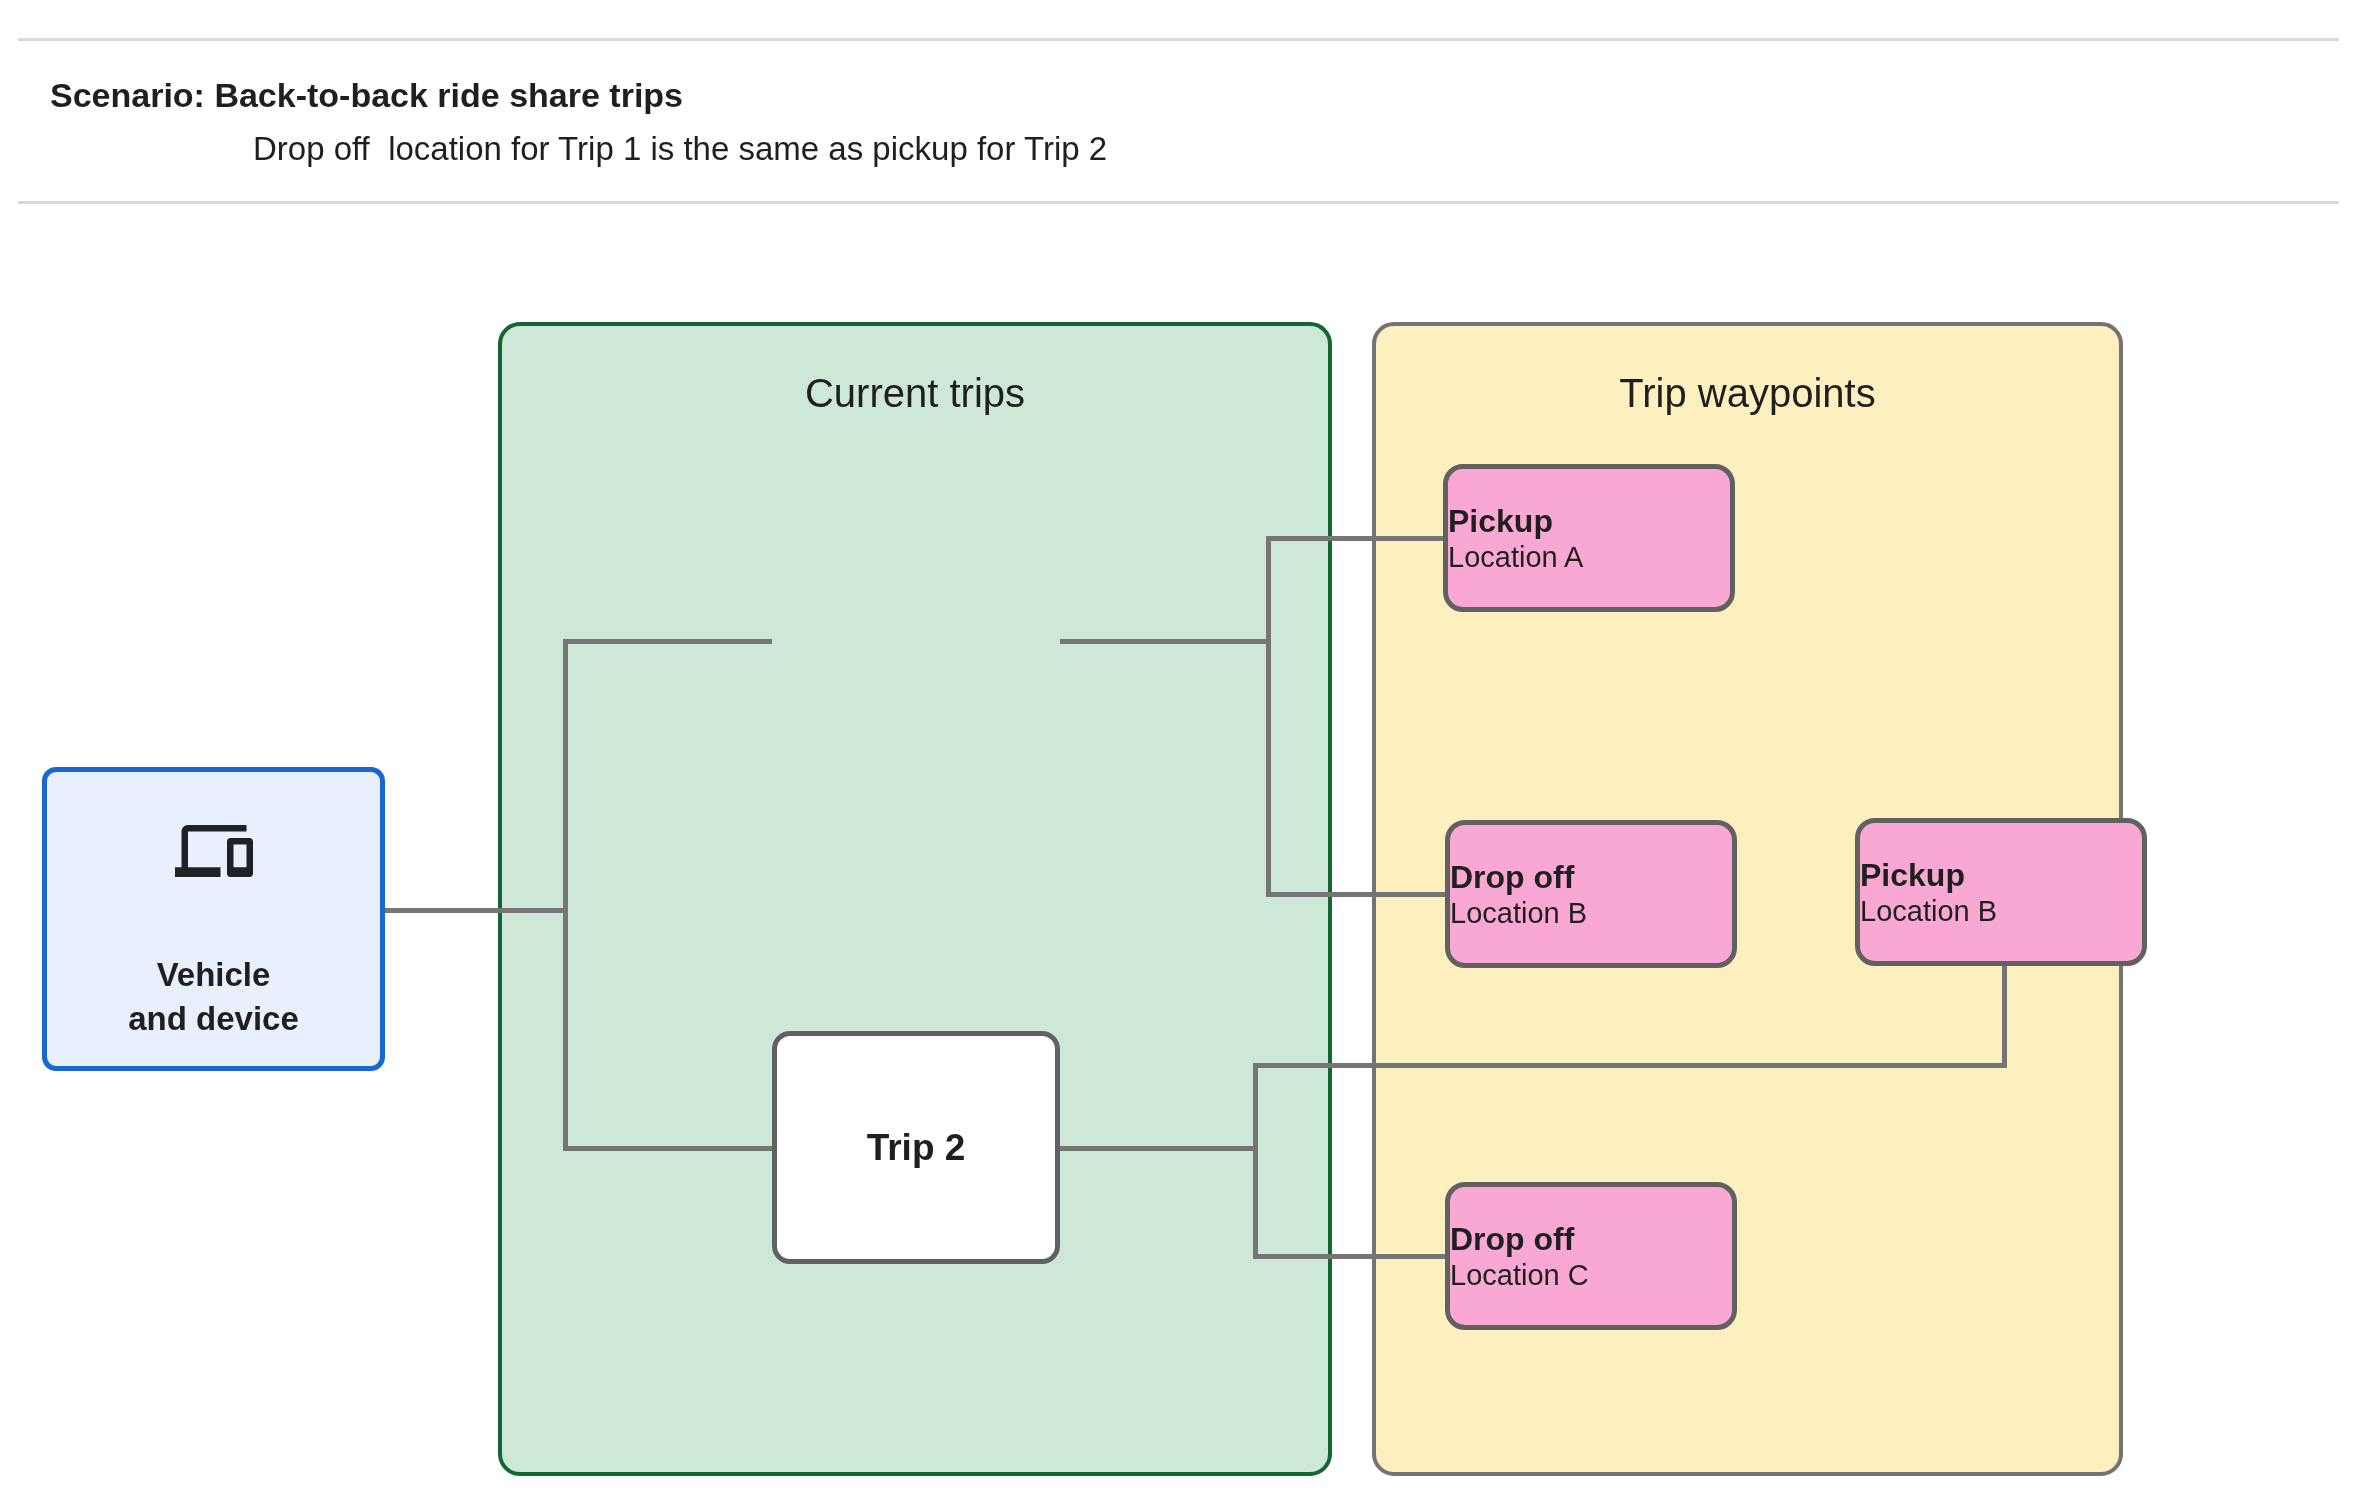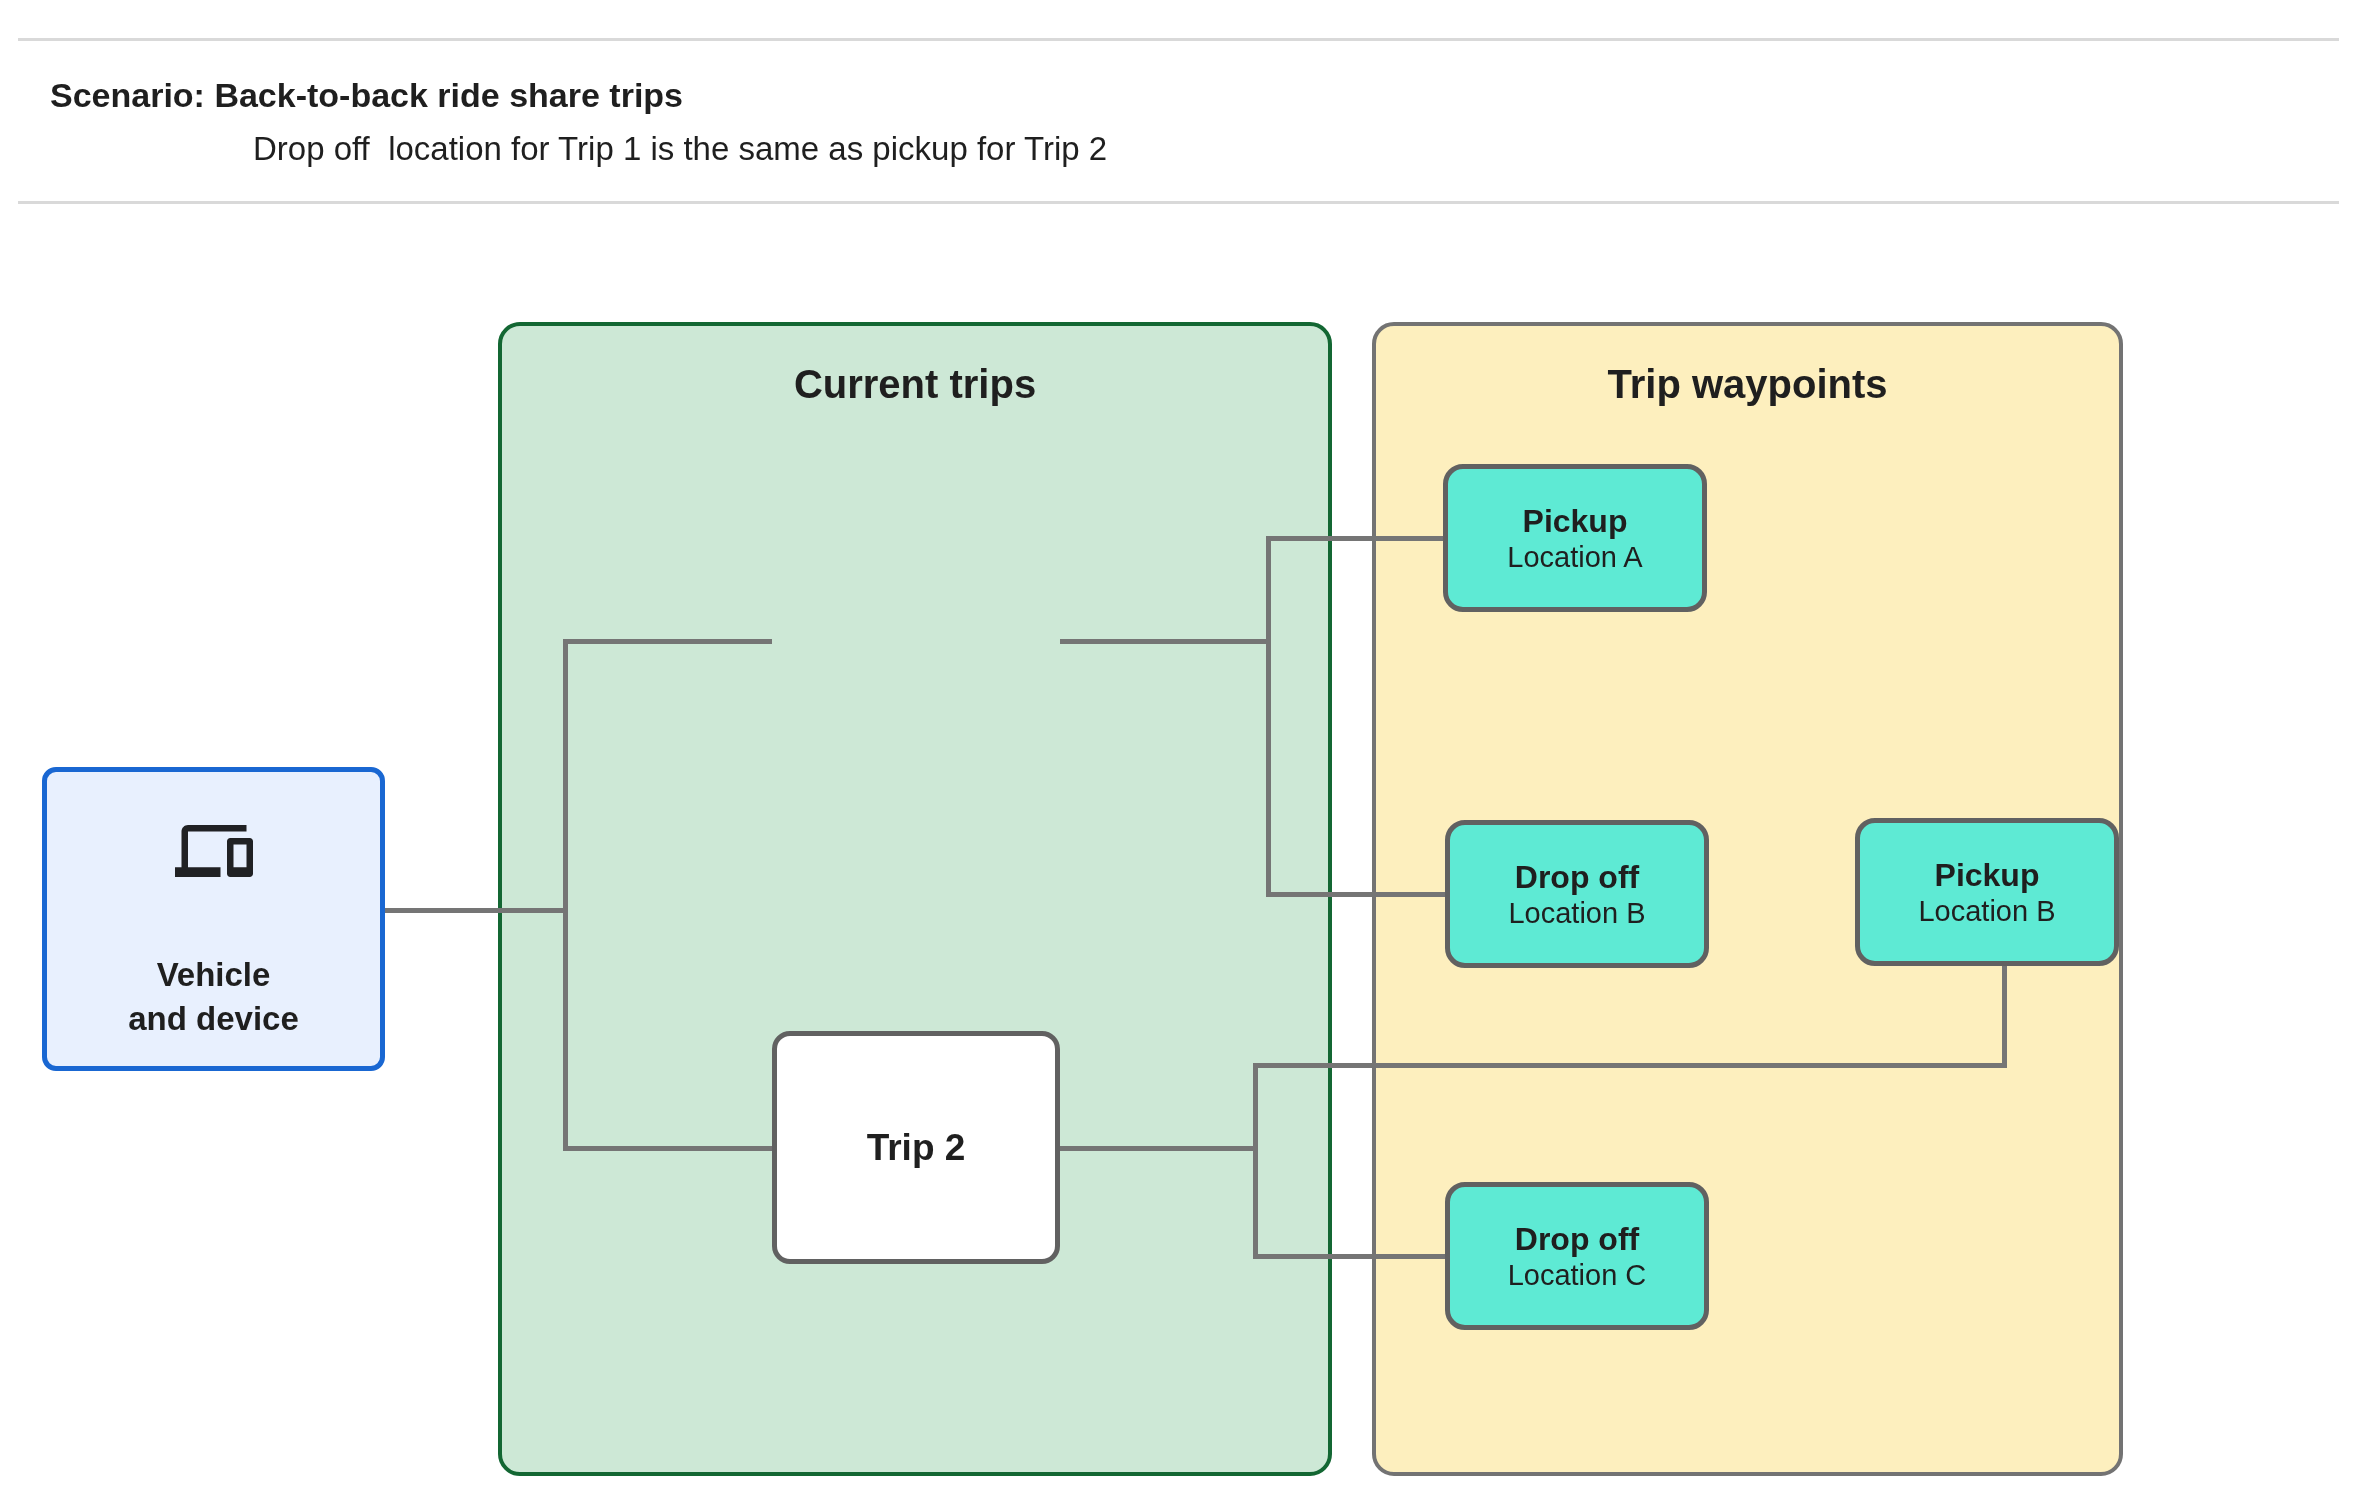--- a/index.html
+++ b/index.html
@@ -52,27 +52,26 @@
     border: 4px solid #136733;
   }
   #panel-trip-waypoints {
     left: 1372px;
     width: 751px;
     background: #fdefbe;
     border: 4px solid #737373;
   }
   .panel-title {
     position: absolute;
-    top: 36px;
+    top: 45px;
     left: 0;
     width: 100%;
     text-align: center;
     font-size: 40px;
     color: #1f1f1f;
-    font-weight: bold;
   }
 
   
   #vehicle-node {
     position: absolute;
     left: 42px;
     top: 767px;
     width: 343px;
     height: 304px;
     background: #e8f0fe;
@@ -112,29 +111,29 @@
     justify-content: center;
     font-size: 37px;
     font-weight: bold;
   }
   #trip1-node { top: 525px; }
   #trip2-node { top: 1031px; }
 
   
   .wp-node {
     position: absolute;
-    width: 264px;
+    width: 292px;
     height: 148px;
-    background: #5eead4;
+    background: #f9a8d4;
     border: 5px solid #616161;
     border-radius: 20px;
     box-sizing: border-box;
     display: flex;
     flex-direction: column;
-    align-items: center;
+    align-items: flex-start;
     justify-content: center;
     gap: 6px;
     text-align: center;
   }
   .wp-title { font-size: 32px; font-weight: bold; line-height: 1; }
   .wp-subtitle { font-size: 29px; font-weight: normal; line-height: 1; }
   #wp-pickup-a  { left: 1443px; top: 464px; }
   #wp-dropoff-b { left: 1445px; top: 820px; }
   #wp-pickup-b  { left: 1855px; top: 818px; }
   #wp-dropoff-c { left: 1445px; top: 1182px; }

